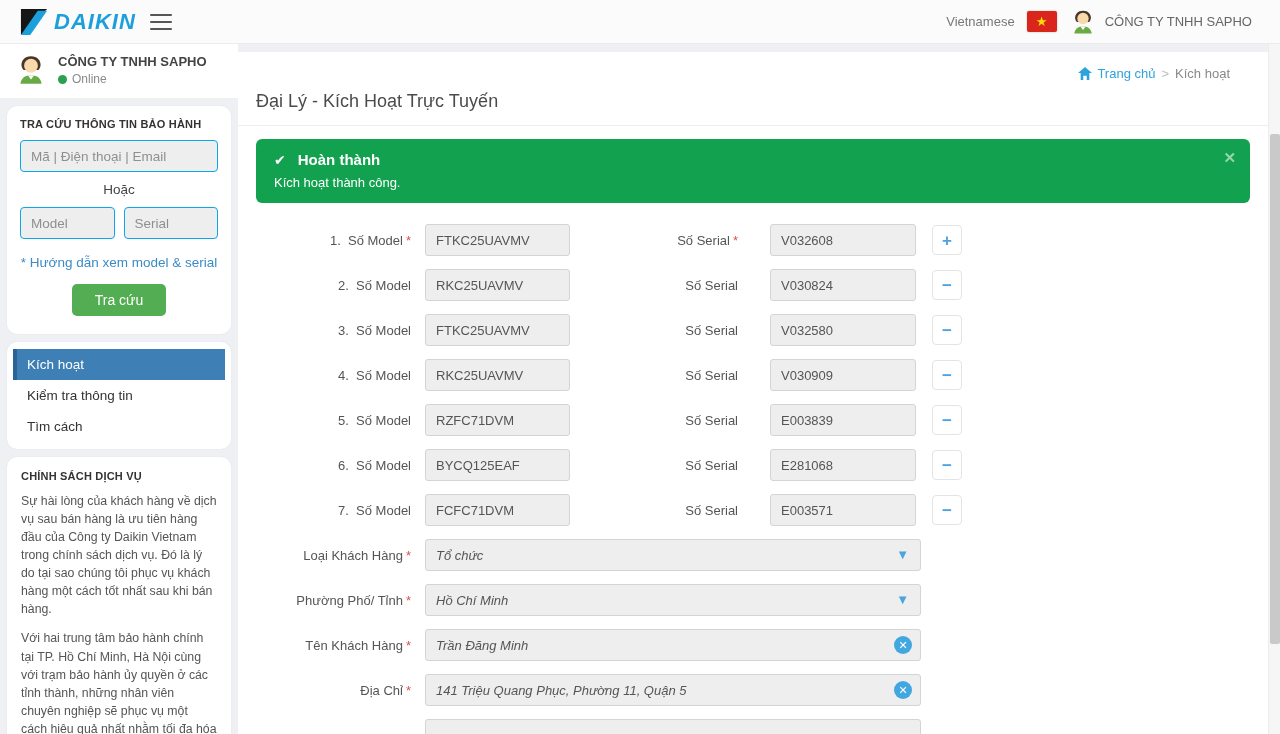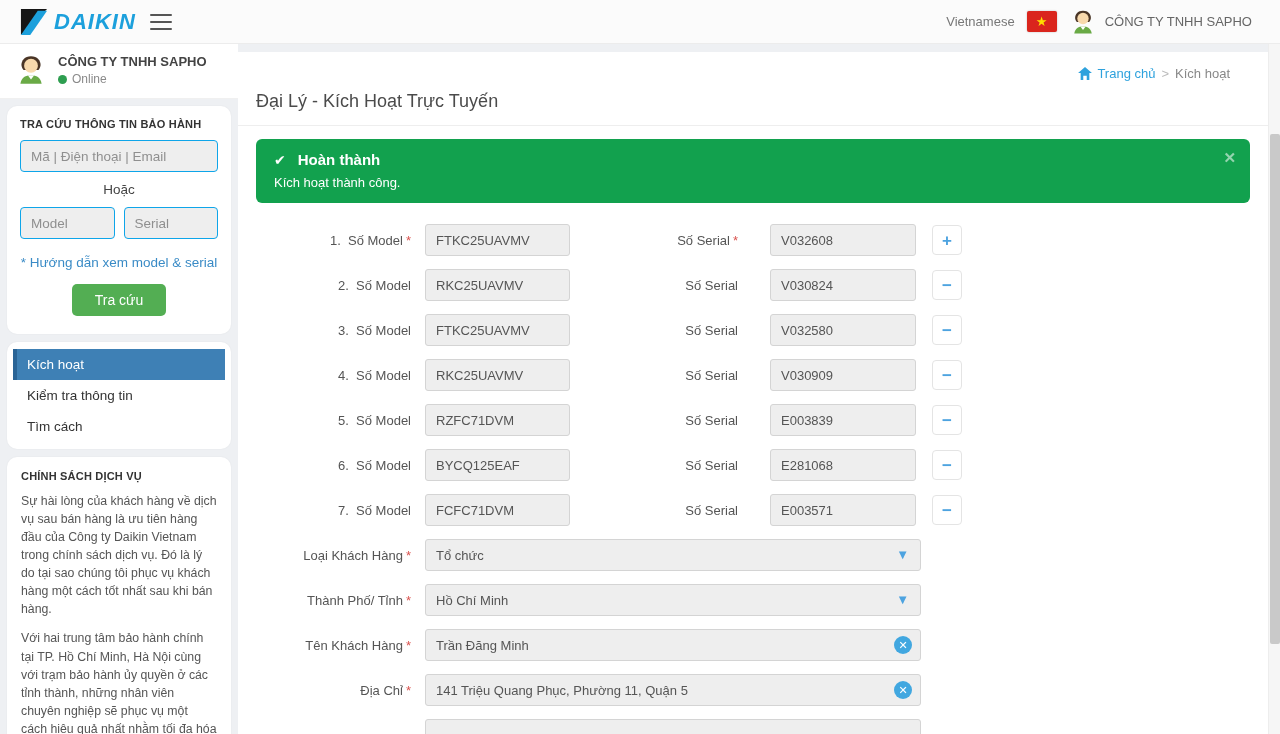--- a/index.html
+++ b/index.html
@@ -63,21 +63,21 @@
   .prod-label { width:155px; text-align:right; font-size:13px; color:#555; }
   .req { color:#d9534f; margin-left:3px; }
   .gray-input { height:32px; background:#eee; border:1px solid #d4d4d4; border-radius:3px; padding:14px 10px; font-size:13px; color:#555; font-family:inherit; }
   .model-input { width:145px; margin-left:14px; }
   .serial-label { width:168px; text-align:right; font-size:13px; color:#555; }
   .serial-input { width:146px; margin-left:32px; }
   .row-btn { width:30px; height:30px; margin-left:16px; background:#fff; border:1px solid #e4e4e4; border-radius:4px; color:#4da3e0; font-size:17px; font-weight:bold; line-height:1; cursor:pointer; display:flex; align-items:center; justify-content:center; }
 
   .field-row { display:flex; align-items:center; margin-bottom:13px; }
   .field-wrap { position:relative; margin-left:14px; width:496px; }
-  .field-box { width:100%; height:32px; background:#eee; border:1px solid #d4d4d4; border-radius:3px; padding:0 30px 0 10px; font-size:13px; color:#555; display:flex; align-items:center; font-family:inherit; }
+  .field-box { width:100%; height:32px; background:#eee; border:1px solid #d4d4d4; border-radius:3px; padding:0 30px 0 10px; font-size:13px; color:#555; display:flex; align-items:center; font-family:inherit;font-style:italic; }
   .caret { position:absolute; right:12px; top:8px; color:#4da3e0; font-size:13px; pointer-events:none; }
   .clear-btn { position:absolute; right:9px; top:7px; width:18px; height:18px; border-radius:50%; background:#41a7e0; color:#fff; border:none; font-size:11px; line-height:18px; text-align:center; cursor:pointer; padding:0; }
 
   
   .scrollbar-track { position:absolute; top:44px; right:0; width:12px; height:690px; background:#f6f6f6; border-left:1px solid #ededed; }
   .scrollbar-thumb { position:absolute; top:90px; left:1px; width:10px; height:510px; background:#c9c9c9; border-radius:2px; }
 </style>
 </head>
 <body>
 
@@ -261,21 +261,21 @@
 
   <div class="field-row">
     <div class="prod-label"><span>Loại Khách Hàng</span><span class="req">*</span></div>
     <div class="field-wrap">
       <div class="field-box">Tổ chức</div>
       <span class="caret">▼</span>
     </div>
   </div>
 
   <div class="field-row">
-    <div class="prod-label"><span>Thành Phố/ Tỉnh</span><span class="req">*</span></div>
+    <div class="prod-label"><span>Phường Phố/ Tỉnh</span><span class="req">*</span></div>
     <div class="field-wrap">
       <div class="field-box">Hồ Chí Minh</div>
       <span class="caret">▼</span>
     </div>
   </div>
 
   <div class="field-row">
     <div class="prod-label"><span>Tên Khách Hàng</span><span class="req">*</span></div>
     <div class="field-wrap">
       <input class="field-box" value="Trần Đăng Minh" style="">

